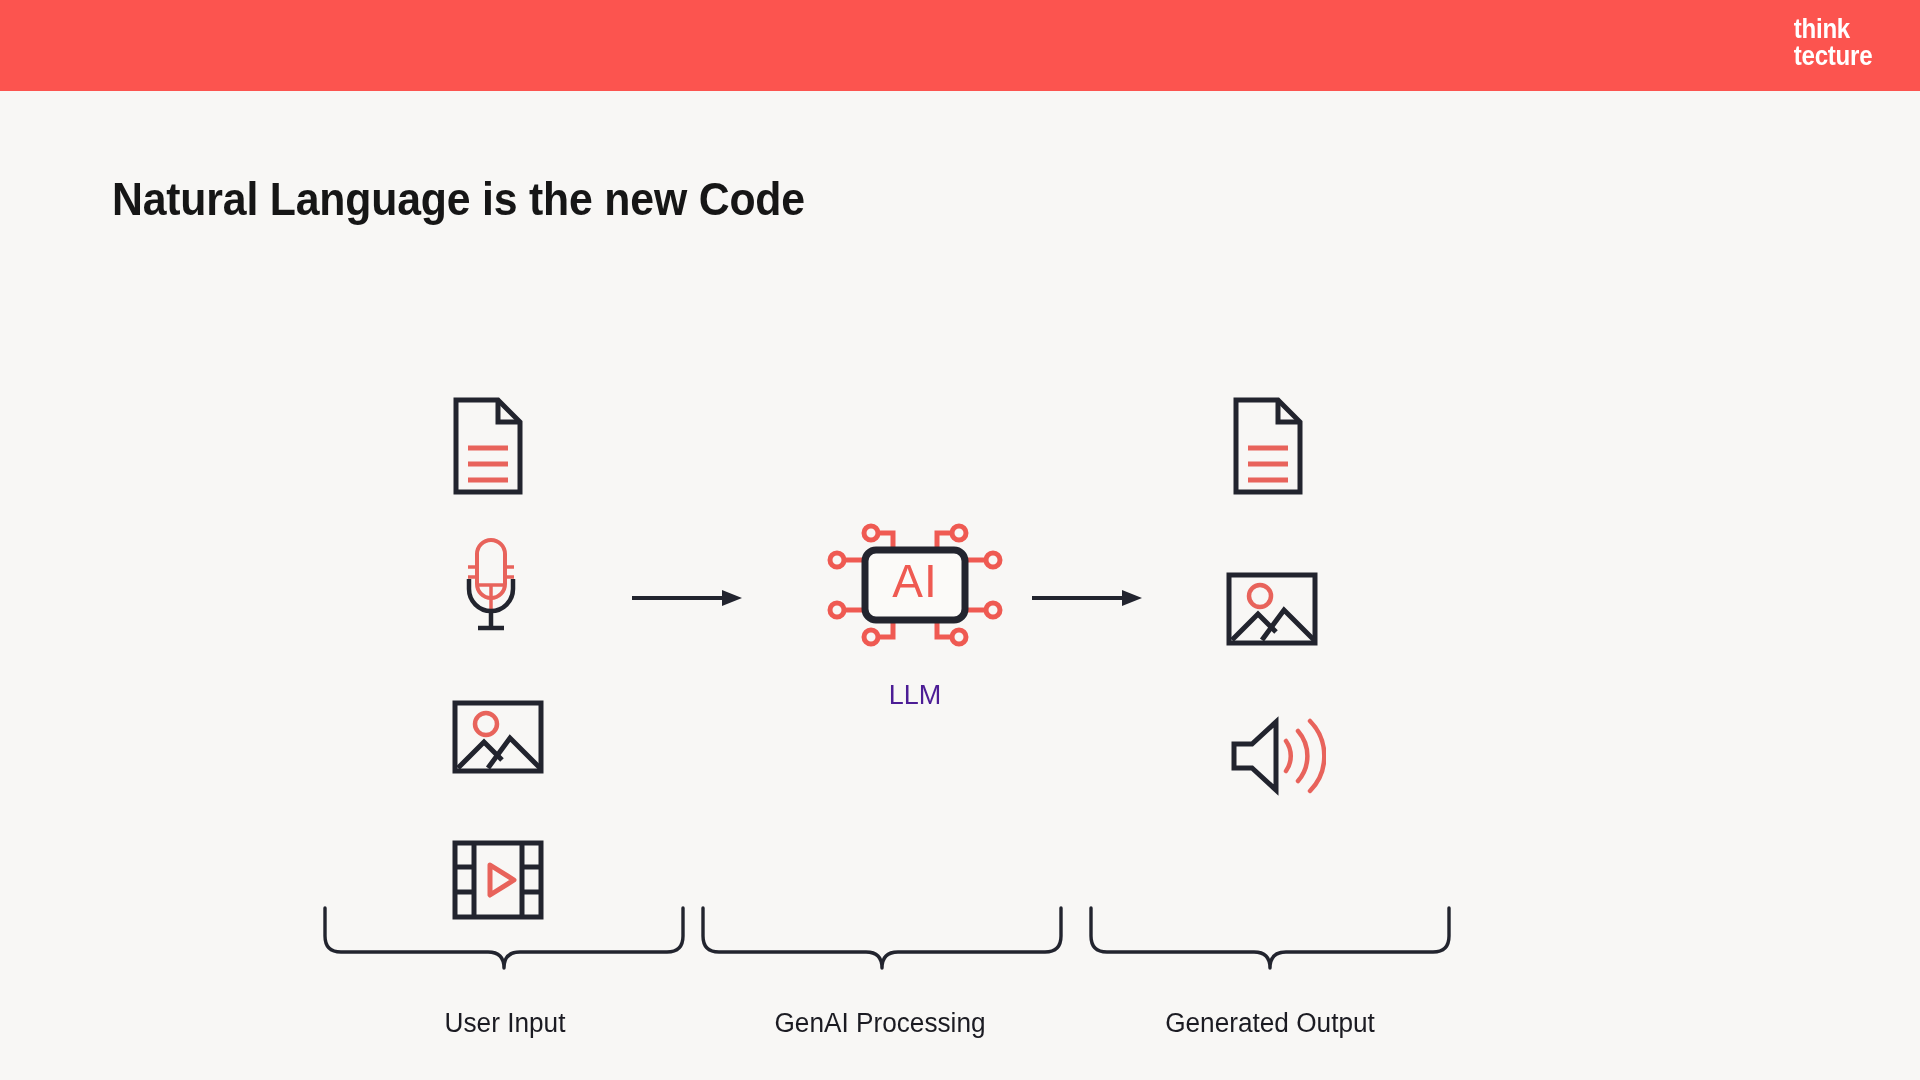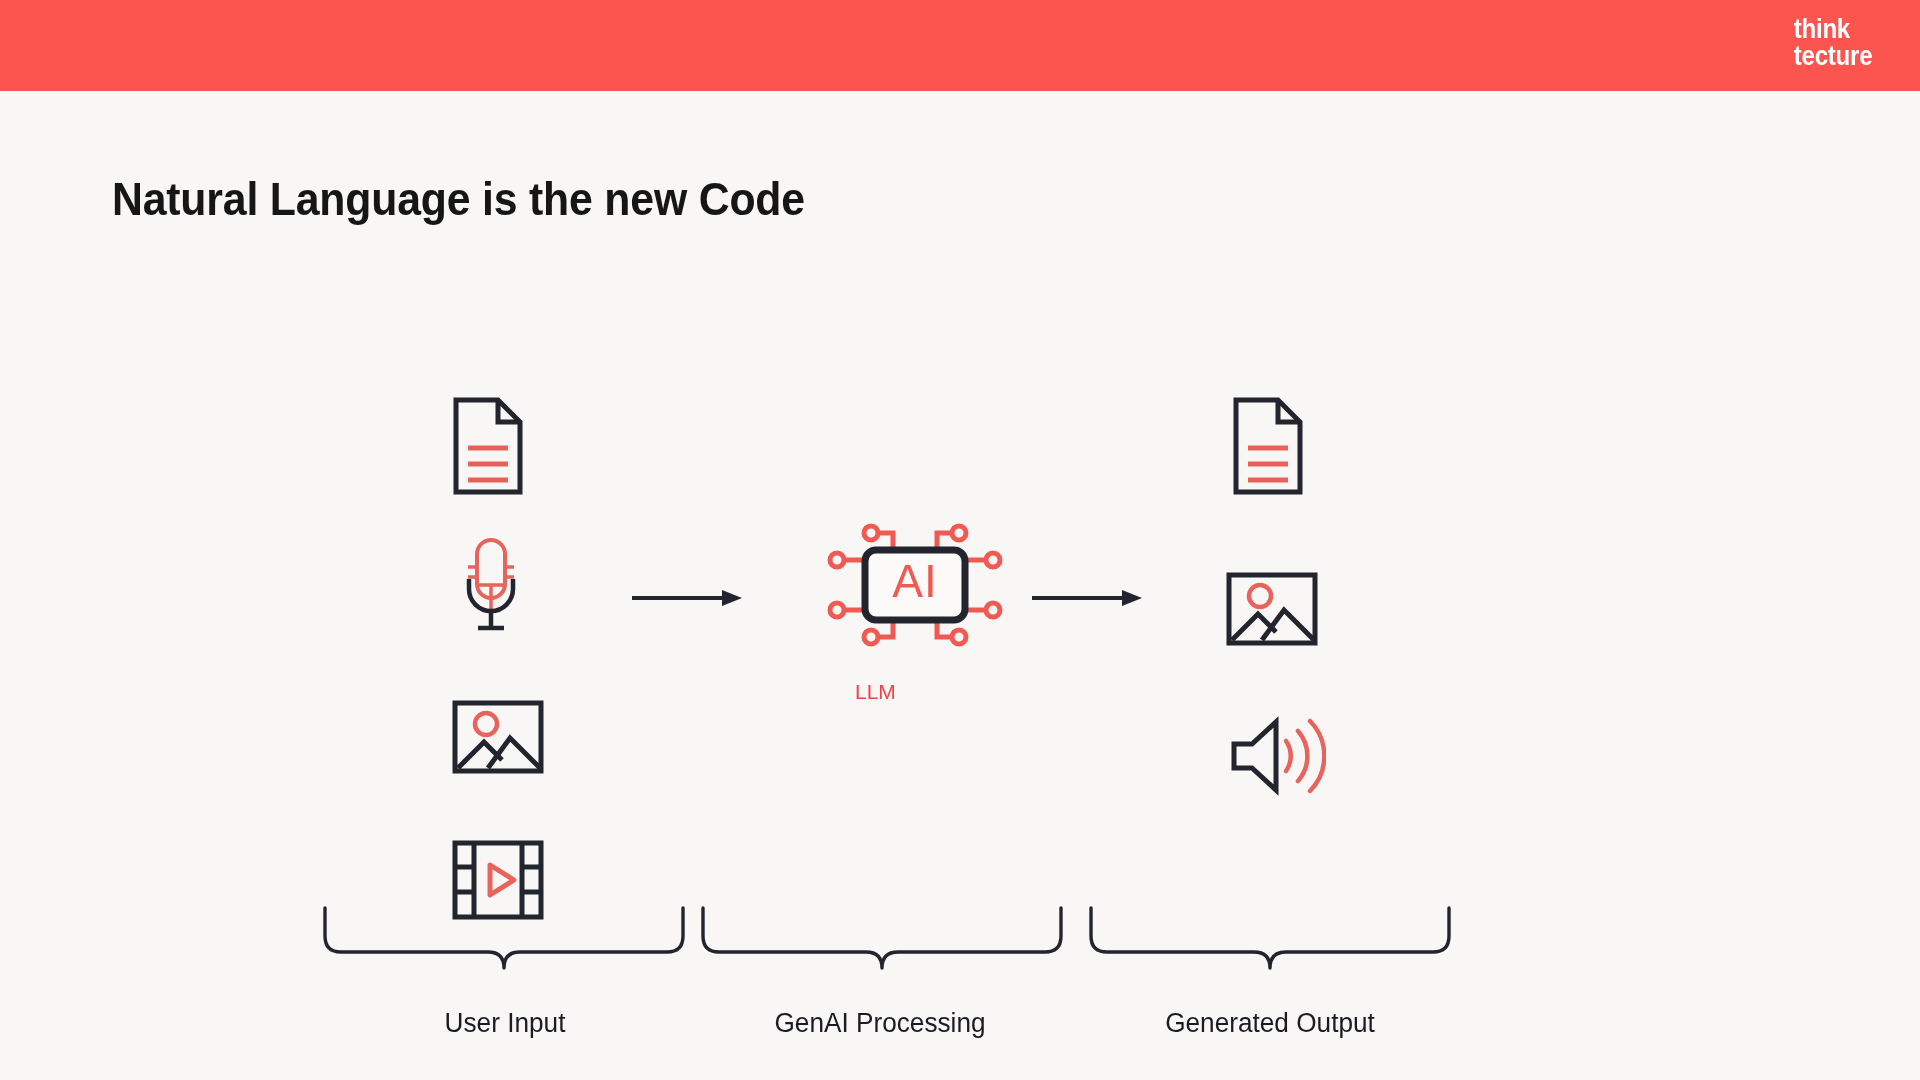--- a/index.html
+++ b/index.html
@@ -67,23 +67,23 @@
   .node {
     position: absolute;
   }
   .node svg { display: block; }
 
   .chip-label {
     position: absolute;
     left: 855px;
     top: 680px;
     width: 120px;
-    text-align: left;
-    font-size: 21px;
-    color: #ef4444;
+    text-align: center;
+    font-size: 27px;
+    color: #4c1d95;
   }
 
   .group-label {
     position: absolute;
     top: 1008px;
     font-family: "Liberation Sans Narrow", "Liberation Sans", sans-serif;
     font-size: 27px;
     color: #1b1b22;
     text-align: center;
     white-space: nowrap;

